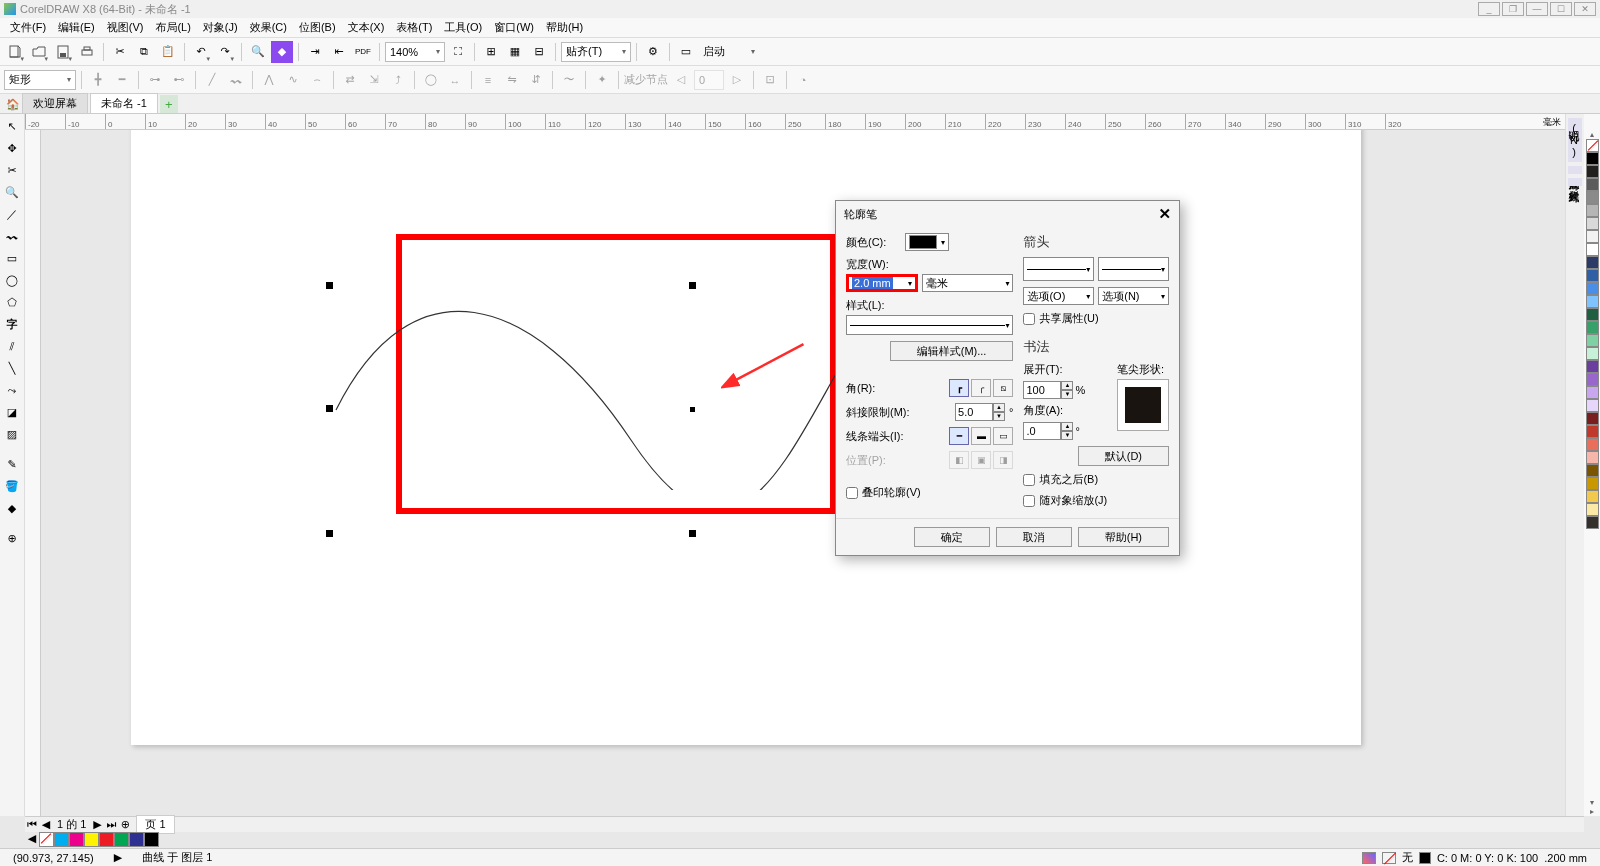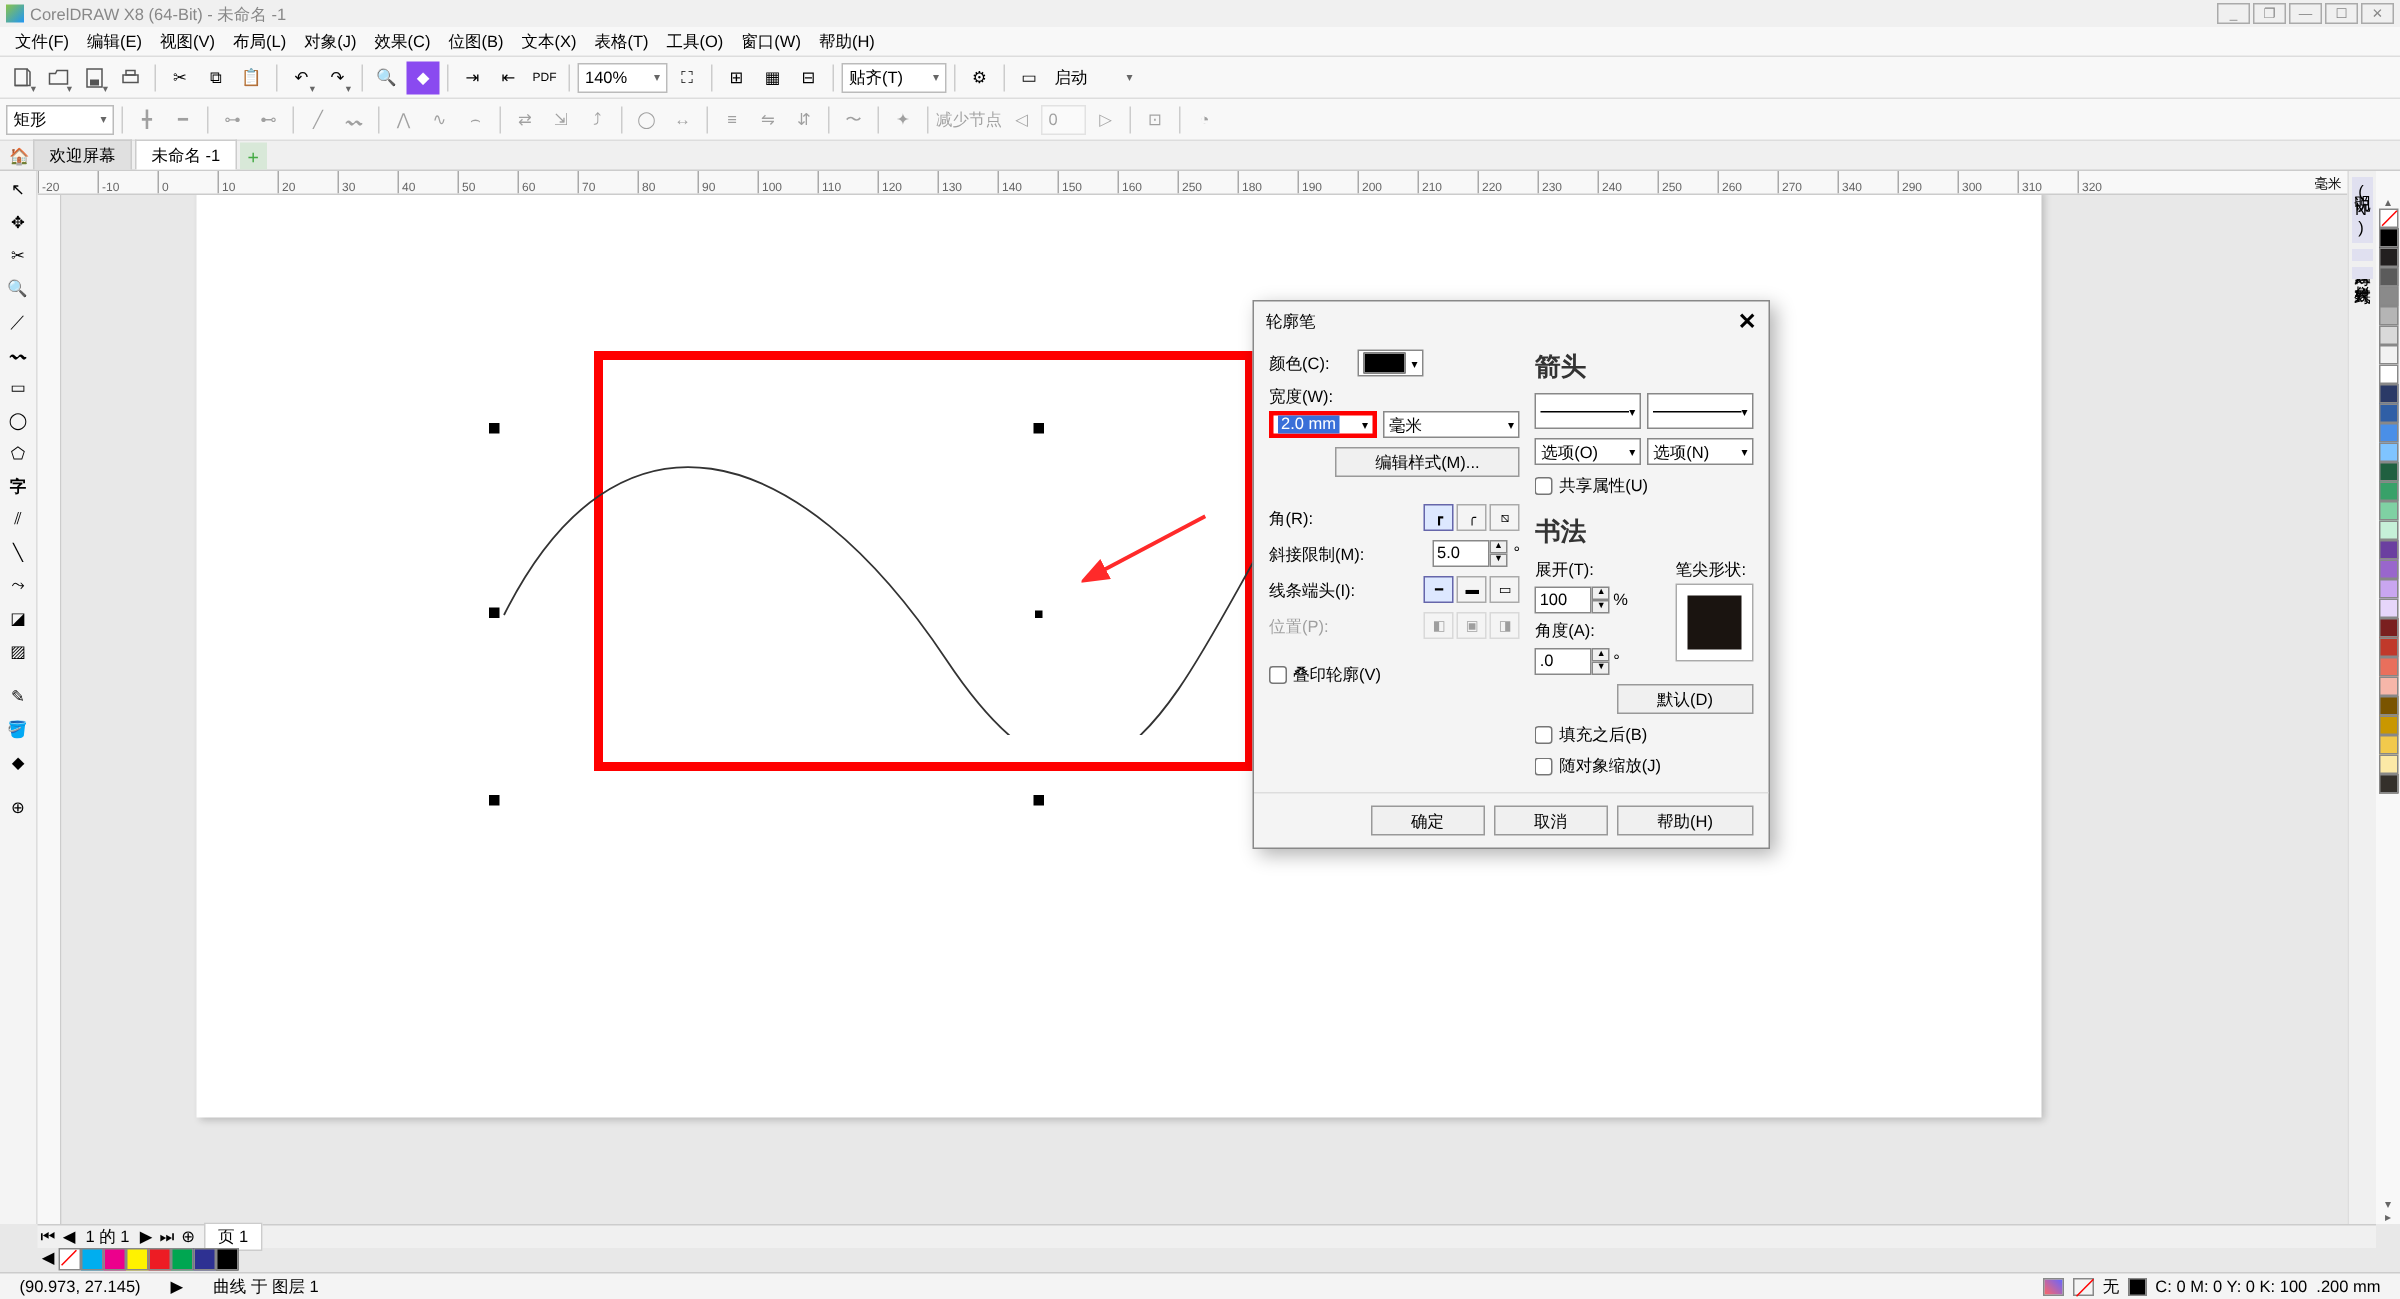--- a/index.html
+++ b/index.html
@@ -82,21 +82,21 @@
 .dlg-title .close { margin-left: auto; font-size: 15px; font-weight: bold; cursor: pointer; }
 .dlg-body { padding: 6px 10px 10px; display: flex; gap: 10px; }
 .dlg-col { flex: 1; display: flex; flex-direction: column; gap: 6px; font-size: 11px; }
 .dlg-row { display: flex; align-items: center; gap: 4px; }
 .dlg-label { min-width: 55px; }
 .dlg-drop { height: 18px; border: 1px solid #888; background: #fff; display: flex; align-items: center; padding: 0 3px; position: relative; }
 .dlg-drop::after { content: "▾"; margin-left: auto; font-size: 8px; }
 .hl-red { border: 3px solid #ff0000 !important; }
 .color-chip { width: 28px; height: 14px; background: #000; border: 1px solid #888; }
 .dlg-btn { height: 20px; padding: 0 26px; border: 1px solid #999; background: #f0f0f0; cursor: pointer; display: flex; align-items: center; }
-.dlg-group-label { font-size: 17px; color: #333; font-weight: bold; }
+.dlg-group-label { font-size: 13px; color: #333; }
 .radio-set { display: flex; gap: 2px; }
 .radio-set .rbtn { width: 20px; height: 18px; border: 1px solid #aaa; display: flex; align-items: center; justify-content: center; font-size: 9px; cursor: pointer; }
 .rbtn.sel { background: #dde8ff; border-color: #66a; }
 .dlg-footer { display: flex; justify-content: flex-end; gap: 6px; padding: 8px 10px; border-top: 1px solid #ddd; }
 .nib-preview { width: 52px; height: 52px; border: 1px solid #aaa; background: #fff; display: flex; align-items: center; justify-content: center; }
 .nib-preview .sq { width: 36px; height: 36px; background: #1a1410; }
 .chk { display: flex; align-items: center; gap: 4px; }
 .chk input { width: 12px; height: 12px; }
 .spinner { display: flex; }
 .spinner input { width: 38px; height: 18px; border: 1px solid #888; padding: 0 2px; }
@@ -442,20 +442,26 @@
         <span class="dlg-label">宽度(W):</span>
         <div style="display:flex;gap:4px;width:100%">
           <div class="dlg-drop hl-red" style="width:72px">
               <span style="background:#3a6fd8;color:#fff;padding:0 2px">2.0 mm</span>
             </div>
           <div class="dlg-drop" style="flex:1">
               <span>毫米</span>
             </div>
         </div>
       </div>
+      <div class="dlg-row" style="flex-direction:column;align-items:flex-start;gap:2px">
+        <span class="dlg-label">样式(L):</span>
+        <div class="dlg-drop" style="width:100%;height:20px">
+            <div style="flex:1;height:1px;background:#000"></div>
+          </div>
+      </div>
       <div class="dlg-row" style="justify-content:flex-end">
         <div class="dlg-btn">
             <span>编辑样式(M)...</span>
           </div>
       </div>
       <div style="height:6px"></div>
       <div class="dlg-row">
         <span class="dlg-label">角(R):</span>
         <div class="radio-set" style="margin-left:auto">
           <div class="rbtn sel">┏</div>

